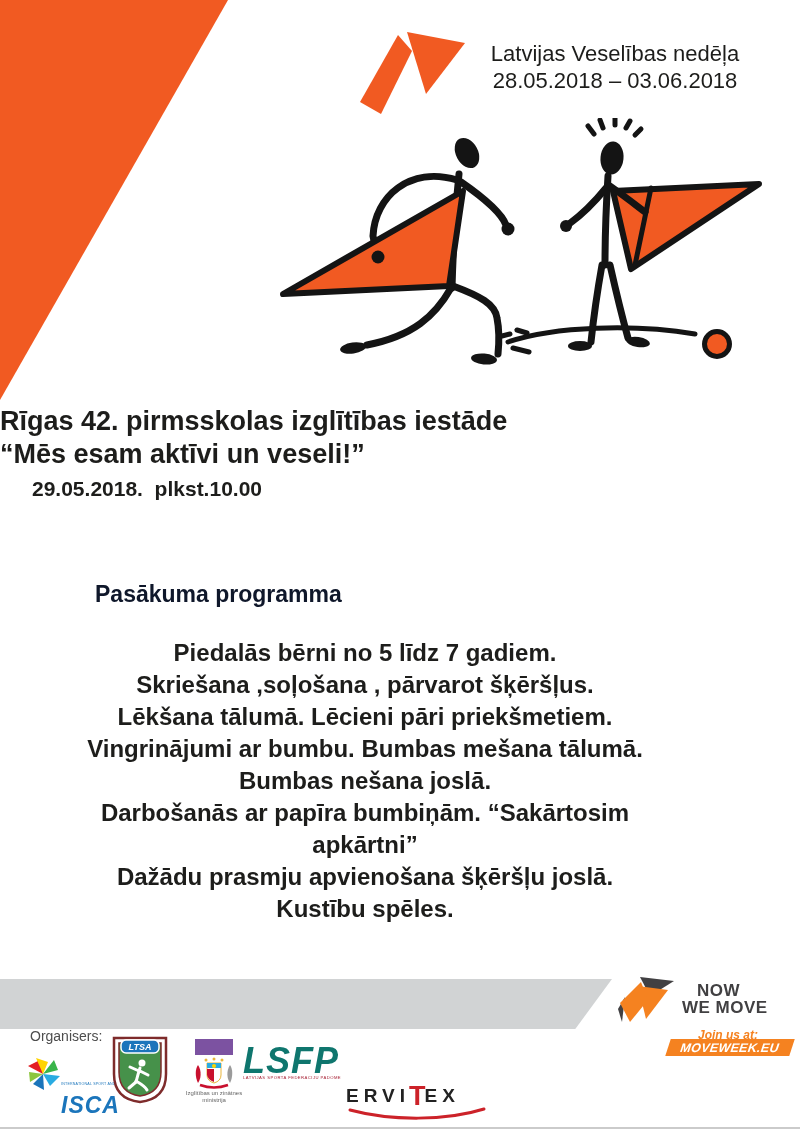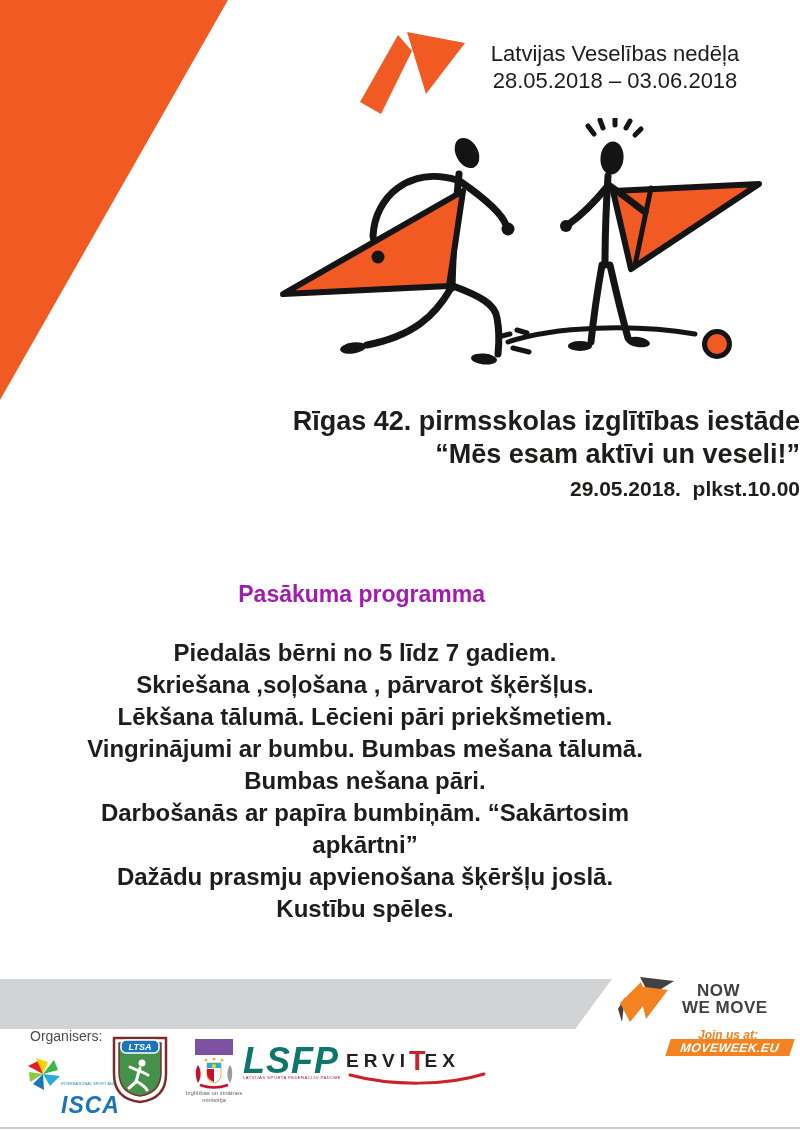--- a/index.html
+++ b/index.html
@@ -10,26 +10,26 @@
   .abs{position:absolute;}
   
   .corner-triangle{
     left:0;top:0;width:228px;height:400px;background:#F15A22;
     clip-path:polygon(0 0,100% 0,0 100%);
   }
   
   .header-text{left:462px;top:40px;width:306px;text-align:center;
     font-weight:normal;font-size:22px;line-height:27px;color:#1d1d1b;}
   
-  .title-block{left:0;top:405px;width:800px;text-align:right;}
+  .title-block{left:0;top:405px;width:800px;text-align:left;}
   .title-line{font-weight:bold;font-size:27px;line-height:33px;color:#1d1d1b;}
-  .title-datetime{font-weight:bold;font-size:21px;line-height:26px;margin-top:5px;white-space:pre;}
-  
-  .program-heading{left:85px;top:581px;width:400px;text-align:right;
-    font-weight:bold;font-size:23px;color:#a21caf;}
+  .title-datetime{font-weight:bold;font-size:21px;line-height:26px;margin-top:5px;white-space:pre;padding-left:32px;}
+  
+  .program-heading{left:95px;top:581px;width:400px;text-align:left;
+    font-weight:bold;font-size:23px;color:#0f172a;}
   .program-lines{left:15px;top:637px;width:700px;text-align:center;
     font-weight:bold;font-size:24px;line-height:32px;color:#1d1d1b;}
   
   .gray-band{left:0;top:979px;width:612px;height:50px;background:#D1D3D4;
     clip-path:polygon(0 0,100% 0,94% 100%,0 100%);}
   
   .nwm-text{left:682px;top:982px;color:#414042;font-weight:800;
     font-size:17px;line-height:17px;letter-spacing:.5px;}
   .nwm-text .l1{margin-left:15px;}
   .join-label{left:698px;top:1028px;color:#F58220;font-style:italic;font-weight:bold;font-size:12px;}
@@ -39,21 +39,21 @@
   
   .organisers-label{left:30px;top:1028px;font-size:14px;color:#4d4d4d;}
   .isca-name{left:61px;top:1056px;color:#1B75BB;font-style:italic;font-weight:800;font-size:23px;letter-spacing:1px;margin-top:36px;}
   .isca-tagline{left:61px;top:1082px;color:#1B75BB;font-size:3.6px;letter-spacing:.2px;}
   .ministry-rect{left:195px;top:1039px;width:38px;height:16px;background:#7C52A1;}
   .ministry-text{left:178px;top:1090px;width:72px;text-align:center;font-size:6px;line-height:7px;color:#666;}
   .lsfp{left:243px;top:1048px;width:100px;}
   .lsfp-name{color:#0f766e;font-style:italic;font-weight:900;font-size:36px;line-height:26px;letter-spacing:1px;}
   .lsfp-tagline{color:#A51C30;font-size:4.2px;letter-spacing:.45px;margin-top:1px;}
   .ervitex{left:346px;top:1050px;width:142px;}
-  .ervitex-row{display:flex;align-items:flex-start;}
+  .ervitex-row{display:flex;align-items:flex-start;margin-top:35px;}
   .erv-black{color:#222;font-weight:600;font-size:19px;letter-spacing:5px;line-height:22px;}
   .erv-t{color:#CC2229;font-weight:700;font-size:27px;line-height:22px;margin:0 -1px;}
   .bottom-line{left:0;top:1127px;width:800px;height:2px;background:#CBCBCB;}
 </style>
 </head>
 <body>
 
 <div class="poster">
 
   <div class="abs corner-triangle"></div>
@@ -121,21 +121,21 @@
     <div class="title-line">“Mēs esam aktīvi un veseli!”</div>
     <div class="title-datetime">29.05.2018.  plkst.10.00</div>
   </div>
 
   <div class="abs program-heading">Pasākuma programma</div>
   <div class="abs program-lines">
     <div>Piedalās bērni no 5 līdz 7 gadiem.</div>
     <div>Skriešana ,soļošana , pārvarot šķēršļus.</div>
     <div>Lēkšana tālumā. Lēcieni pāri priekšmetiem.</div>
     <div>Vingrinājumi ar bumbu. Bumbas mešana tālumā.</div>
-    <div>Bumbas nešana pāri.</div>
+    <div>Bumbas nešana joslā.</div>
     <div>Darbošanās ar papīra bumbiņām. “Sakārtosim</div>
     <div>apkārtni”</div>
     <div>Dažādu prasmju apvienošana šķēršļu joslā.</div>
     <div>Kustību spēles.</div>
   </div>
 
   <div class="abs gray-band"></div>
 
   <svg class="abs" style="left:618px;top:976px;" width="60" height="50" viewBox="0 0 60 50">
     <polygon points="0,33 7,21 4,46" fill="#414042"></polygon>

